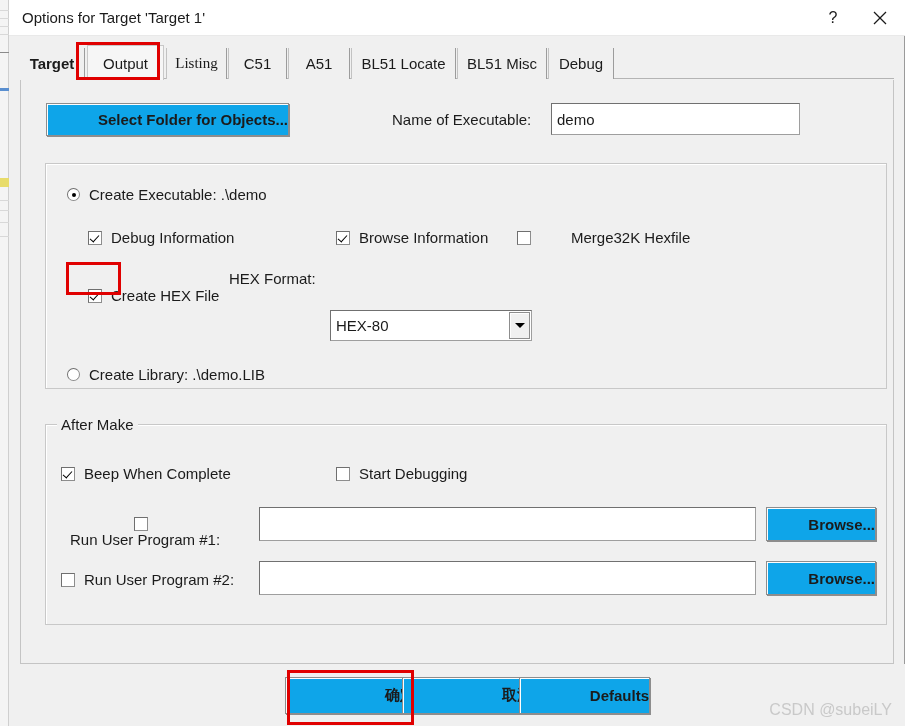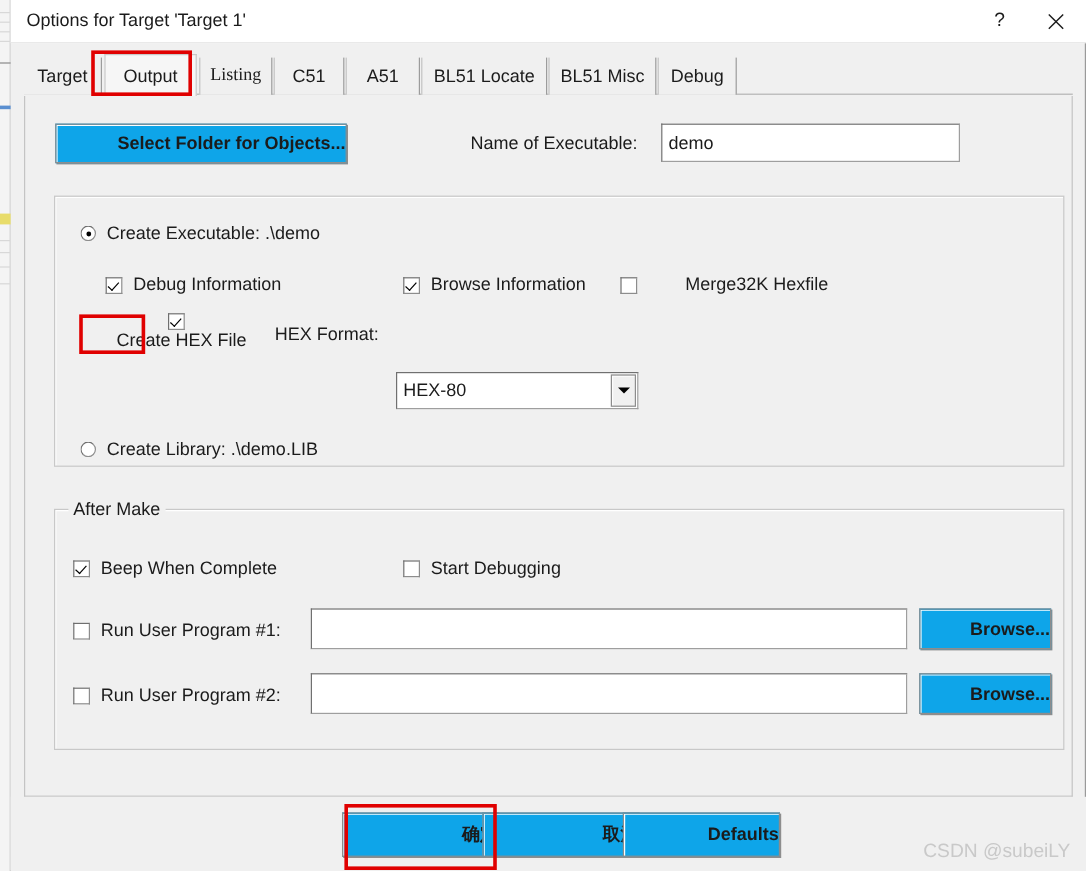--- a/index.html
+++ b/index.html
@@ -62,21 +62,21 @@
   .tab {
     position: absolute; top: 3px; height: 31px;
     display: flex; align-items: center; justify-content: center;
     font-size: 15px; color: #1b1b1b;
     background: #f0f0f0;
     border-left: 1px solid #c2c2c2;
     border-right: 1px solid #9c9c9c;
     white-space: nowrap;
     cursor: default;
   }
-  .tab.first { border-left: none; }
+  .tab.first { border-left: none; font-weight: bold; }
   .tab.selected {
     top: 0; height: 35px;
     background: #f6f6f6;
     border-left: 1px solid #c8c8c8;
     border-right: 1px solid #c8c8c8;
     border-top: 1px solid #c8c8c8;
     z-index: 4;
   }
 
   
@@ -308,21 +308,21 @@
     <div class="chkrow" style="left:315px; top:149px;">
       <span class="chkbox on"></span>
       <span class="txt">Browse Information</span>
     </div>
 
     <div class="chkrow" style="left:496px; top:149px;gap:31px;">
       <span class="chkbox"></span>
       <span class="txt">Merge32K Hexfile</span>
     </div>
 
-    <div class="chkrow" style="left:67px; top:181px;flex-direction:column;">
+    <div class="chkrow" style="left:67px; top:207px;">
       <span class="chkbox on"></span>
       <span class="txt">Create HEX File</span>
     </div>
 
     <div class="lbl" style="left:208px; top:190px;">HEX Format:</div>
     <div class="combo" style="left:309px; top:182px; width:202px; height:31px;margin-top:48px;">
       <span>HEX-80</span>
       <span class="combo-arrow">
           <i></i>
         </span>
@@ -339,21 +339,21 @@
     <div class="chkrow" style="left:40px; top:385px;">
       <span class="chkbox on"></span>
       <span class="txt">Beep When Complete</span>
     </div>
 
     <div class="chkrow" style="left:315px; top:385px;">
       <span class="chkbox"></span>
       <span class="txt">Start Debugging</span>
     </div>
 
-    <div class="chkrow" style="left:40px; top:437px;">
+    <div class="chkrow" style="left:40px; top:437px;flex-direction:column;">
       <span class="chkbox"></span>
       <span class="txt">Run User Program #1:</span>
     </div>
     <div class="field" style="left:238px; top:427px; width:497px; height:34px;" title=""></div>
     <div class="btn" style="left:745px; top:427px; width:110px; height:34px;">
       <span>Browse...</span>
     </div>
 
     <div class="chkrow" style="left:40px; top:491px;">
       <span class="chkbox"></span>

